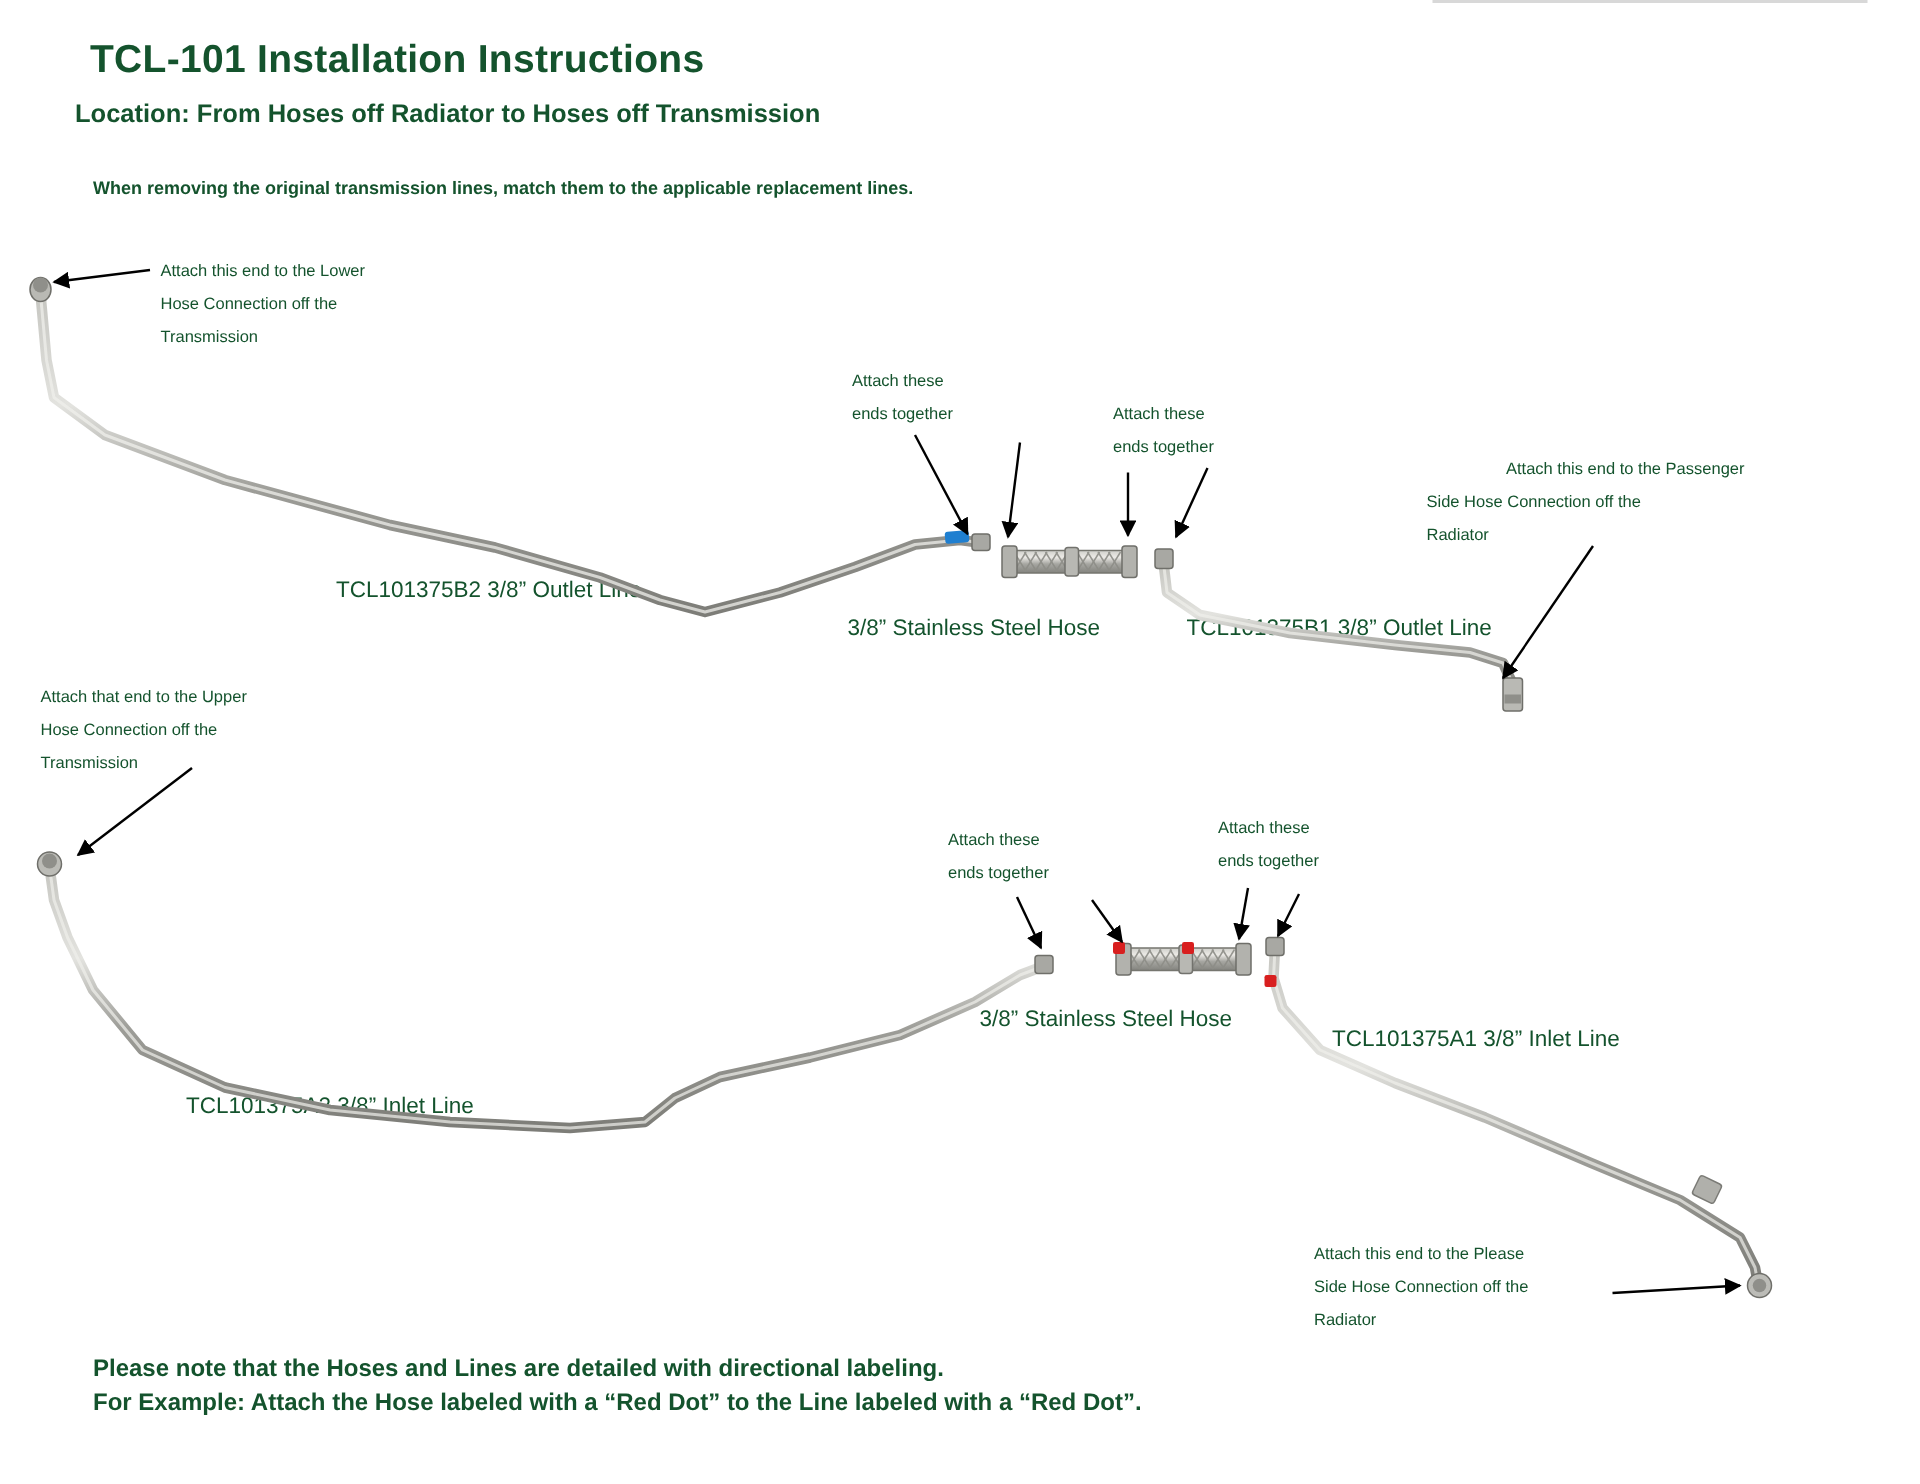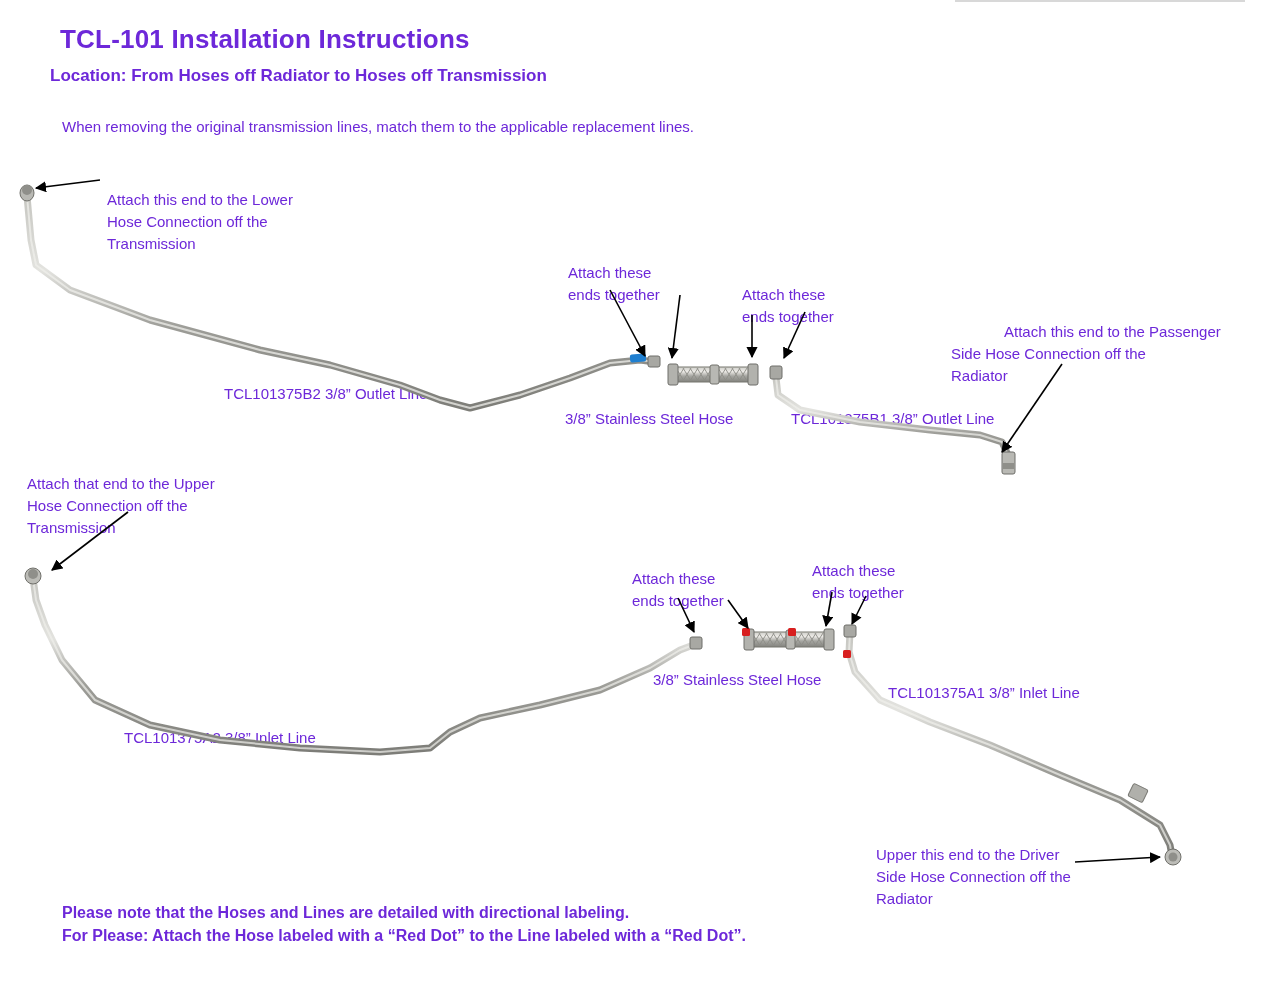--- a/index.html
+++ b/index.html
@@ -6,46 +6,45 @@
     margin: 0;
     padding: 0;
     background: #ffffff;
   }
   #page {
     position: relative;
     width: 1280px;
     height: 989px;
     background: #ffffff;
     font-family: "Liberation Sans", sans-serif;
-    color: #6d28d9;
+    color: #14532d;
     overflow: hidden;
     text-align: right;
   }
   .txt {
     position: absolute;
     white-space: pre;
     line-height: 1.35;
   }
   .title {
     font-size: 26px;
     font-weight: bold;
     letter-spacing: 0.2px;
   }
   .subtitle {
     font-size: 17px;
     font-weight: bold;
   }
   .note-bold {
-    font-size: 15px;
+    font-size: 12px;
+    font-weight: bold;
+  }
+  .callout {
+    font-size: 11px;
     font-weight: normal;
-  }
-  .callout {
-    font-size: 15px;
-    font-weight: normal;
-    margin-top: 16px;
   }
   .label {
     font-size: 15px;
     font-weight: normal;
   }
   .footer {
     font-size: 16px;
     font-weight: bold;
   }
   svg.diagram {
@@ -95,33 +94,33 @@
   <div class="txt callout" style="left:27px; top:458px;">Attach that end to the Upper</div>
   <div class="txt callout" style="left:27px; top:480px;">Hose Connection off the</div>
   <div class="txt callout" style="left:27px; top:502px;">Transmission</div>
 
   <div class="txt callout" style="left:632px; top:553px;">Attach these</div>
   <div class="txt callout" style="left:632px; top:575px;">ends together</div>
 
   <div class="txt callout" style="left:812px; top:545px;">Attach these</div>
   <div class="txt callout" style="left:812px; top:567px;">ends together</div>
 
-  <div class="txt callout" style="left:876px; top:829px;">Upper this end to the Driver</div>
+  <div class="txt callout" style="left:876px; top:829px;">Attach this end to the Please</div>
   <div class="txt callout" style="left:876px; top:851px;">Side Hose Connection off the</div>
   <div class="txt callout" style="left:876px; top:873px;">Radiator</div>
 
   <div class="txt label" style="left:224px; top:384px;">TCL101375B2 3/8” Outlet Line</div>
   <div class="txt label" style="left:565px; top:409px;">3/8” Stainless Steel Hose</div>
   <div class="txt label" style="left:791px; top:409px;">TCL101375B1 3/8” Outlet Line</div>
   <div class="txt label" style="left:124px; top:728px;">TCL101375A2 3/8” Inlet Line</div>
   <div class="txt label" style="left:653px; top:670px;">3/8” Stainless Steel Hose</div>
   <div class="txt label" style="left:888px; top:683px;">TCL101375A1 3/8” Inlet Line</div>
 
   <div class="txt footer" style="left:62px; top:902px;">Please note that the Hoses and Lines are detailed with directional labeling.</div>
-  <div class="txt footer" style="left:62px; top:925px;">For Please: Attach the Hose labeled with a “Red Dot” to the Line labeled with a “Red Dot”.</div>
+  <div class="txt footer" style="left:62px; top:925px;">For Example: Attach the Hose labeled with a “Red Dot” to the Line labeled with a “Red Dot”.</div>
 
   <svg class="diagram" viewBox="0 0 1280 989">
     <defs>
       <linearGradient id="tubeGrad" x1="0" y1="0" x2="0" y2="1">
         <stop offset="0%" stop-color="#c6c6c1"></stop>
         <stop offset="35%" stop-color="#e3e3df"></stop>
         <stop offset="62%" stop-color="#9d9d98"></stop>
         <stop offset="100%" stop-color="#7d7d78"></stop>
       </linearGradient>
       <linearGradient id="tubeGradV" x1="0" y1="0" x2="1" y2="0">

